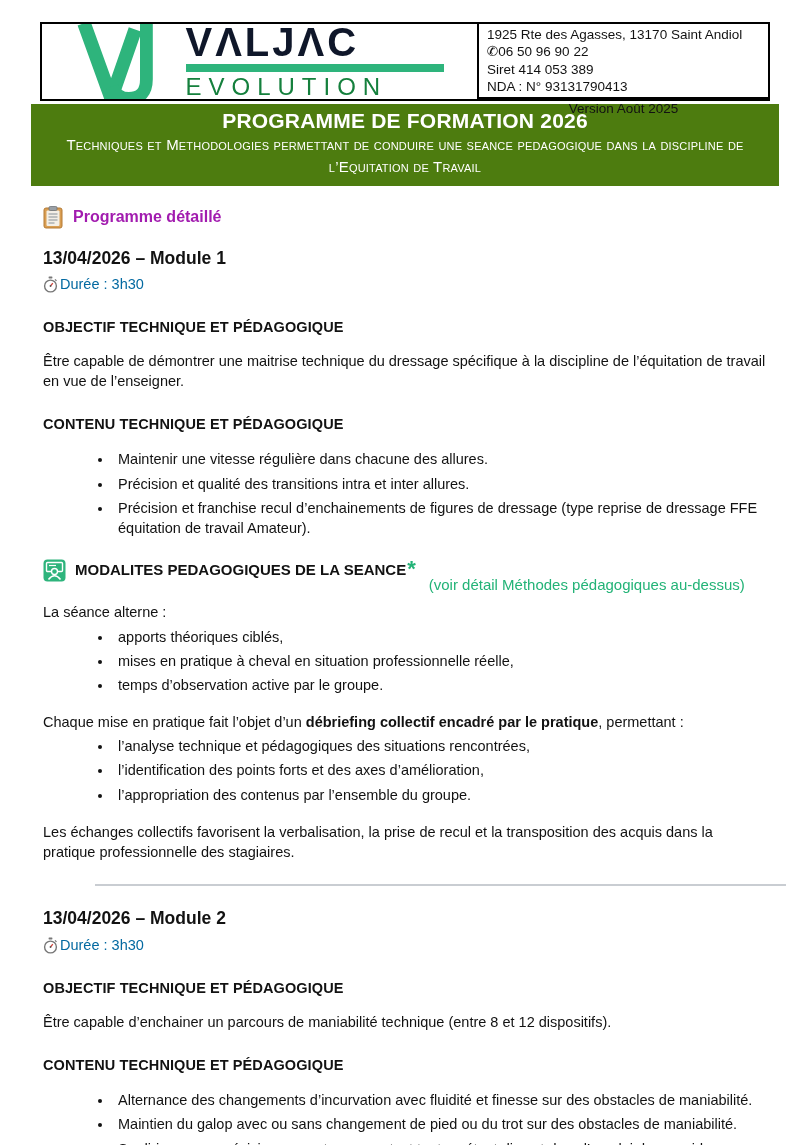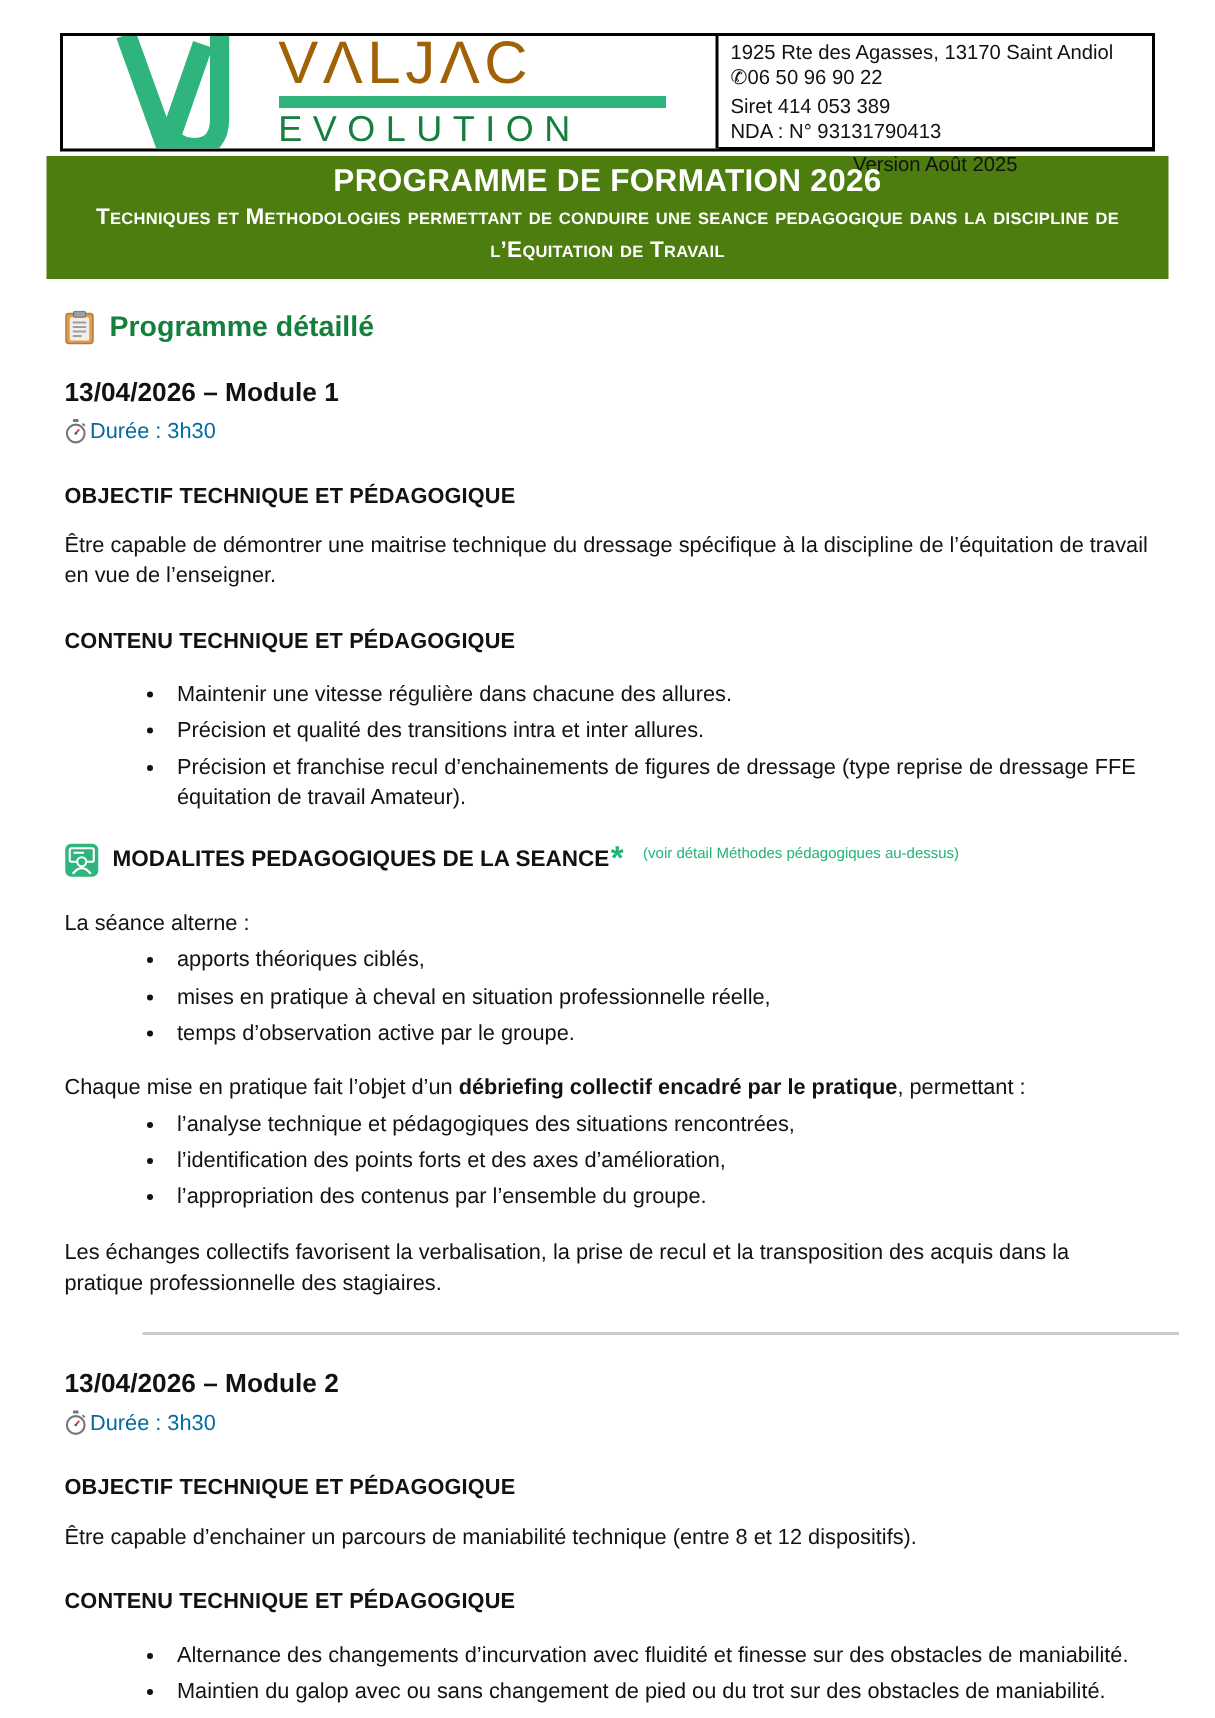--- a/index.html
+++ b/index.html
@@ -19,21 +19,21 @@
     display: flex; height: 79px;
   }
   .logo-cell {
     width: 437px; border-right: 2px solid #000;
     display: flex; align-items: center; justify-content: center;
     gap: 14px; padding: 4px 6px; overflow: hidden;
   }
   .monogram { flex: 0 0 auto; }
   .logo-text { display: flex; flex-direction: column; align-items: flex-start; }
   .logo-name {
-    color: #a16207; font-weight: normal; font-size: 40px; line-height: 0.95;
+    color: #0f172a; font-weight: bold; font-size: 40px; line-height: 0.95;
     letter-spacing: 3px;
   }
   .logo-underline { width: 258px; height: 8px; background: #2eb47c; margin-top: 3px; }
   .logo-tagline {
     color: #15803d; font-size: 24px; line-height: 1.05; letter-spacing: 7px;
     font-weight: 400; margin-top: 2px;
   }
   .info-cell { flex: 1; display: flex; flex-direction: column; }
   .info-lines {
     flex: 1; border-bottom: 2px solid #000;
@@ -44,43 +44,43 @@
   .version-row { text-align: center; font-size: 13.5px; padding: 2px 0 2px; }
 
   
   .banner {
     margin: 3px 31px 0 31px;
     background: #4d7c0f; color: #fff; text-align: center;
     padding: 5px 14px 8px;
   }
   .banner-title { font-size: 21px; font-weight: bold; letter-spacing: 0.2px; }
   .banner-sub {
-    font-size: 15px; font-weight: bold; font-variant: small-caps;
+    font-size: 15px; font-weight: normal; font-variant: small-caps;
     line-height: 1.45; margin-top: 1px; letter-spacing: 0.2px;
   }
 
   
   .content { padding: 20px 42px 0 43px; font-size: 14.5px; line-height: 1.4; }
 
   .section-title-row { display: flex; align-items: center; gap: 10px; }
-  .section-title { color: #15803d; font-size: 19px; font-weight: 600; }
+  .section-title { color: #a21caf; font-size: 16px; font-weight: 600; }
 
   .module-title { font-size: 17.5px; font-weight: bold; margin-top: 17px; }
   .duration-row { display: flex; align-items: center; gap: 2px; margin-top: 4px; color: #0369a1; }
 
   .sec-head { font-weight: bold; margin-top: 23px; letter-spacing: 0.1px; }
   .para { margin-top: 13px; }
 
   ul.bullets { margin: 15px 0 4px 0; padding-left: 70px; }
   ul.bullets li { margin: 4px 0; padding-left: 5px; }
 
   .modalites-row { display: flex; gap: 9px; margin-top: 20px; }
   .modalites-title { font-weight: bold; font-size: 15px; white-space: nowrap; }
   .asterisk { color: #23b377; font-weight: bold; font-size: 22px; vertical-align: top; position: relative; top: -5px; margin-left: 1px; }
-  .modalites-note { color: #23b377; font-size: 10px; margin-left: 4px; position: relative; top: 1px; }
+  .modalites-note { color: #23b377; font-size: 15px; margin-left: 4px; position: relative; top: 15px; }
 
   .divider { border: none; border-top: 2px solid #c9cdd2; margin: 22px -18px 20px 52px; }
 
   .icon { flex: 0 0 auto; display: inline-block; }
 </style>
 </head>
 <body>
 
 <div class="page">
 

